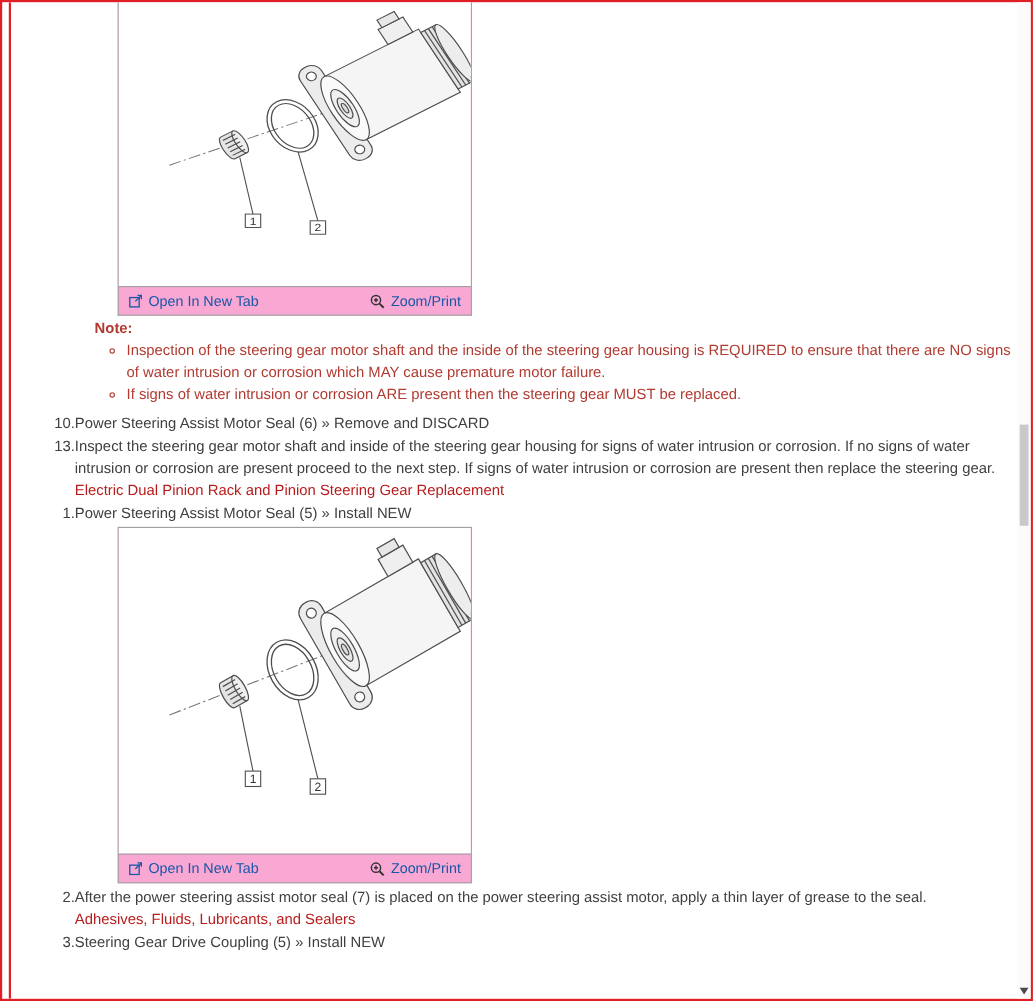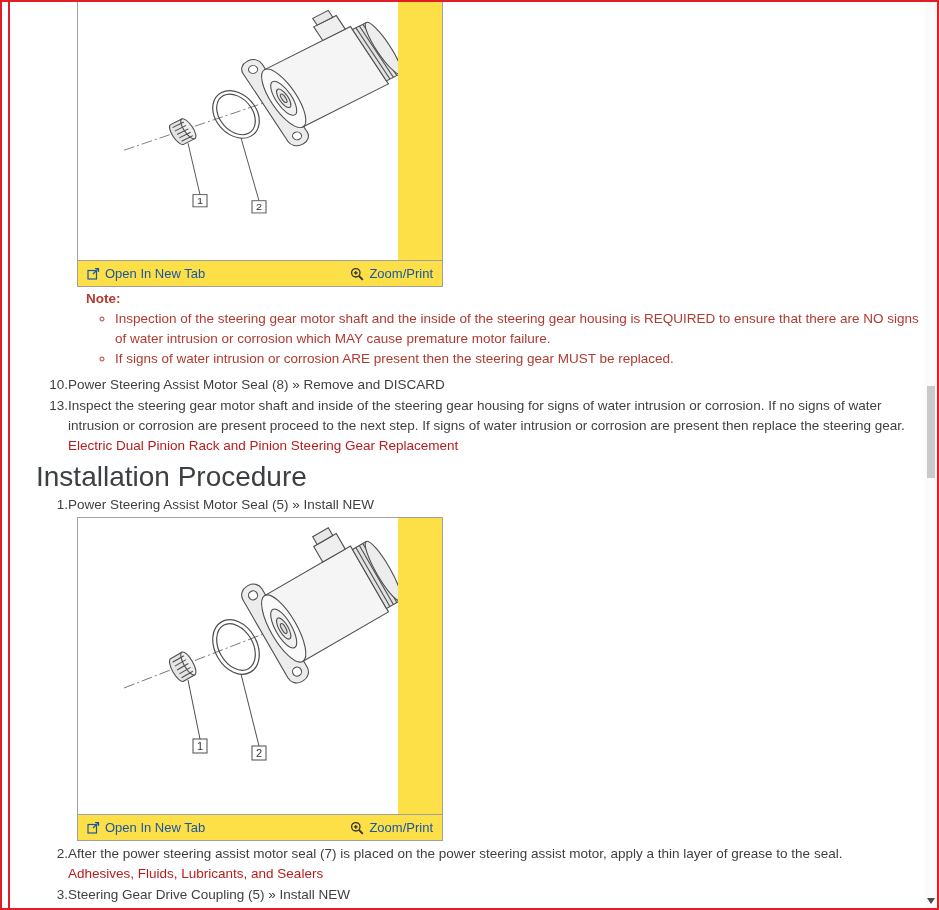--- a/index.html
+++ b/index.html
@@ -11,24 +11,24 @@
     background:#fff;
     overflow:hidden;
     font-family:"Liberation Sans", sans-serif;
     font-size:13.5px;
     color:#3f3f3f;
   }
   .left-line{position:absolute;left:6px;top:0;bottom:0;width:2px;background:#e01e25;z-index:6;}
 
   
   .figure{
-    width:366px;
-    margin-left:75px;
+    width:322px;
+    margin-left:105px;
     border:1px solid #a0a0a0;
-    background:#fde047;
+    background:#f9a8d4;
     box-sizing:border-box;
   }
   .figure.cut-top{border-top:none;}
   .fig-img{display:block;background:#fff;}
   .fig-footer{
     display:flex;justify-content:space-between;align-items:center;
     border-top:1px solid #a0a0a0;
     padding:4px 9px;height:17px;
   }
   .fig-link{
@@ -152,33 +152,32 @@
     <ul>
       <li>Inspection of the steering gear motor shaft and the inside of the steering gear housing is REQUIRED to ensure that there are NO signs of water intrusion or corrosion which MAY cause premature motor failure.</li>
       <li>If signs of water intrusion or corrosion ARE present then the steering gear MUST be replaced.</li>
     </ul>
   </div>
 
   <div class="steps removal">
     <div class="step">
       <div class="step-num">10.</div>
       <div class="step-body">
-        <span>Power Steering Assist Motor Seal (8) » Remove and DISCARD</span>
+        <span>Power Steering Assist Motor Seal (6) » Remove and DISCARD</span>
       </div>
     </div>
     <div class="step">
       <div class="step-num">13.</div>
       <div class="step-body">
         <span>Inspect the steering gear motor shaft and inside of the steering gear housing for signs of water intrusion or corrosion. If no signs of water intrusion or corrosion are present proceed to the next step. If signs of water intrusion or corrosion are present then replace the steering gear.</span>
         <a class="doc-link">Electric Dual Pinion Rack and Pinion Steering Gear Replacement</a>
       </div>
     </div>
   </div>
 
-  <div class="heading">Installation Procedure</div>
 
   <div class="steps install-1">
     <div class="step">
       <div class="step-num">1.</div>
       <div class="step-body">
         <span>Power Steering Assist Motor Seal (5) » Install NEW</span>
       </div>
     </div>
   </div>
 

